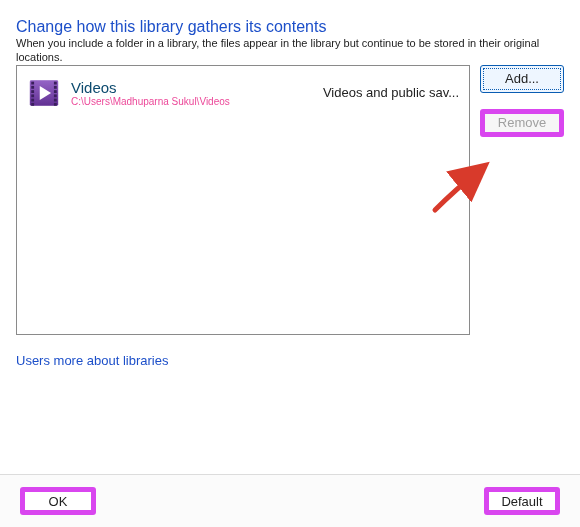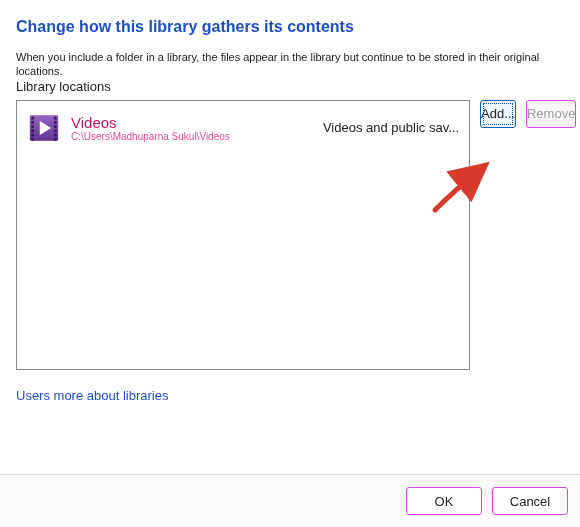--- a/index.html
+++ b/index.html
@@ -13,22 +13,21 @@
       display: flex;
       flex-direction: column;
     }
     .content {
       padding: 18px 16px 10px 16px;
       flex: 1;
     }
     .title {
       color: #1c4fc9;
       font-size: 16px;
-      font-weight: 700;
-      margin-bottom: 14px;
+      font-weight: 400;
     }
     .desc {
       font-size: 11px;
       color: #222;
       line-height: 1.3;
     }
     .section-label {
       font-size: 13px;
       color: #222;
       margin-bottom: 6px;
@@ -55,43 +54,44 @@
       width: 34px;
       height: 34px;
       flex-shrink: 0;
     }
     .item-text {
       flex: 1;
       min-width: 0;
     }
     .item-title {
       font-size: 15px;
-      color: #be185d;
+      color: #0c4a6e;
     }
     .item-path {
       font-size: 10px;
       color: #ec4899;
       white-space: nowrap;
       overflow: hidden;
       text-overflow: ellipsis;
     }
     .item-badge {
       font-size: 13px;
       color: #222;
       white-space: nowrap;
       margin-left: 8px;
     }
     .side-buttons {
       display: flex;
-      gap: 10px;
+      flex-direction: column;
+      gap: 16px;
       width: 84px;
     }
     .btn {
       height: 28px;
-      border: 1px solid #d946ef;
+      border: 5px solid #d946ef;
       background: #fdfdfd;
       border-radius: 3px;
       font-size: 13px;
       cursor: pointer;
       display: flex;
       align-items: center;
       justify-content: center;
       color: #222;
     }
     .btn:disabled {
@@ -114,41 +114,40 @@
       color: #1c4fc9;
       font-size: 13px;
       text-decoration: none;
       cursor: pointer;
     }
     .footer-sep {
       border-top: 1px solid #dcdcdc;
     }
     .footer {
       background: #fbfbfb;
-      padding: 12px 12px;
-      display: flex;
-      justify-content: flex-end;
+      padding: 12px 20px;
+      display: flex;
+      justify-content: space-between;
       gap: 10px;
     }
     .footer .btn {
       width: 76px;
       background: #ffffff;
     }
     .annotation-arrow {
       position: absolute;
       pointer-events: none;
     }
   </style>
 </head>
 <body>
 
 <div class="content">
   <h1 class="title">Change how this library gathers its contents</h1>
   <p class="desc">When you include a folder in a library, the files appear in the library but continue to be stored in their original locations.</p>
-  <div class="section-label">Library locations</div>
 
   <div class="row">
     <div class="listbox">
       <div class="list-item">
         <svg class="video-icon" viewBox="0 0 48 48">
           <rect x="4" y="6" width="40" height="36" rx="2" fill="#7a3db8"></rect>
           <rect x="4" y="6" width="40" height="36" rx="2" fill="url(#g)" opacity="0.2"></rect>
           <rect x="6" y="8" width="4" height="4" fill="#3a1e5c"></rect>
           <rect x="6" y="14" width="4" height="4" fill="#3a1e5c"></rect>
           <rect x="6" y="20" width="4" height="4" fill="#3a1e5c"></rect>
@@ -191,14 +190,14 @@
     <marker id="ah" markerWidth="8" markerHeight="8" refX="6" refY="4" orient="auto">
       <path d="M0,0 L8,4 L0,8 Z" fill="#d83a2b"></path>
     </marker>
   </defs>
   <path d="M5,50 Q25,30 52,8" stroke="#d83a2b" stroke-width="5" fill="none" marker-end="url(#ah)" stroke-linecap="round"></path>
 </svg>
 
 <div class="footer-sep"></div>
 <div class="footer">
   <button class="btn">OK</button>
-  <button class="btn">Cancel</button>
+  <button class="btn">Default</button>
 </div>
 
 </body></html>

